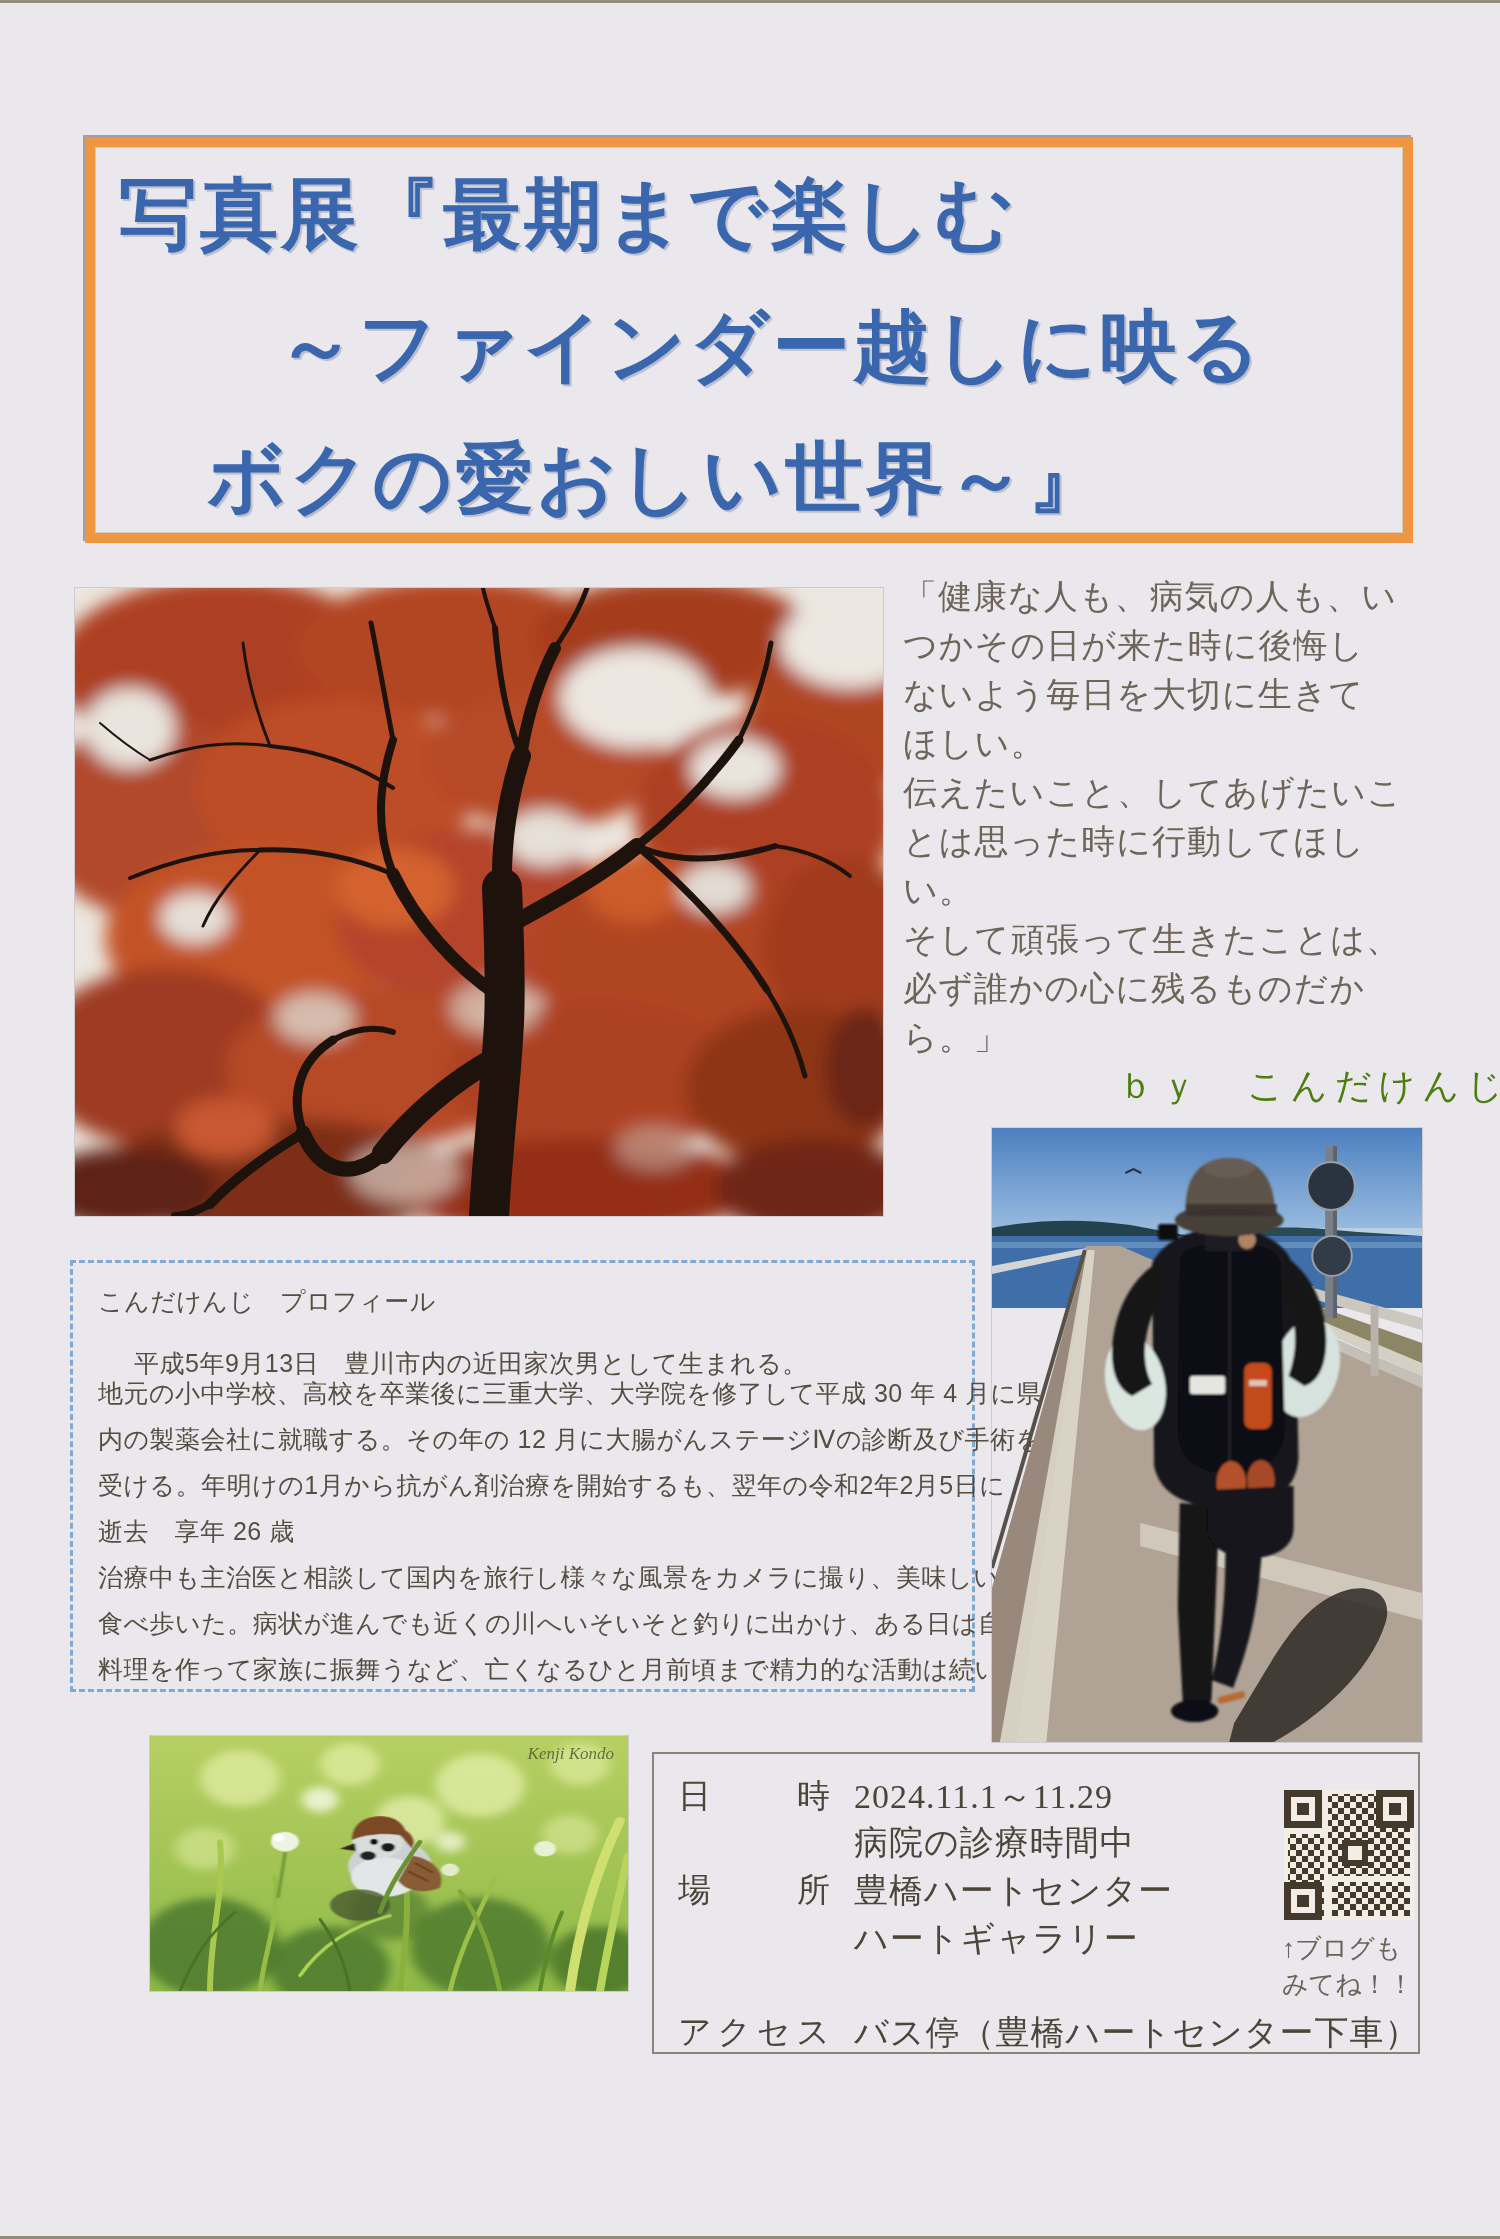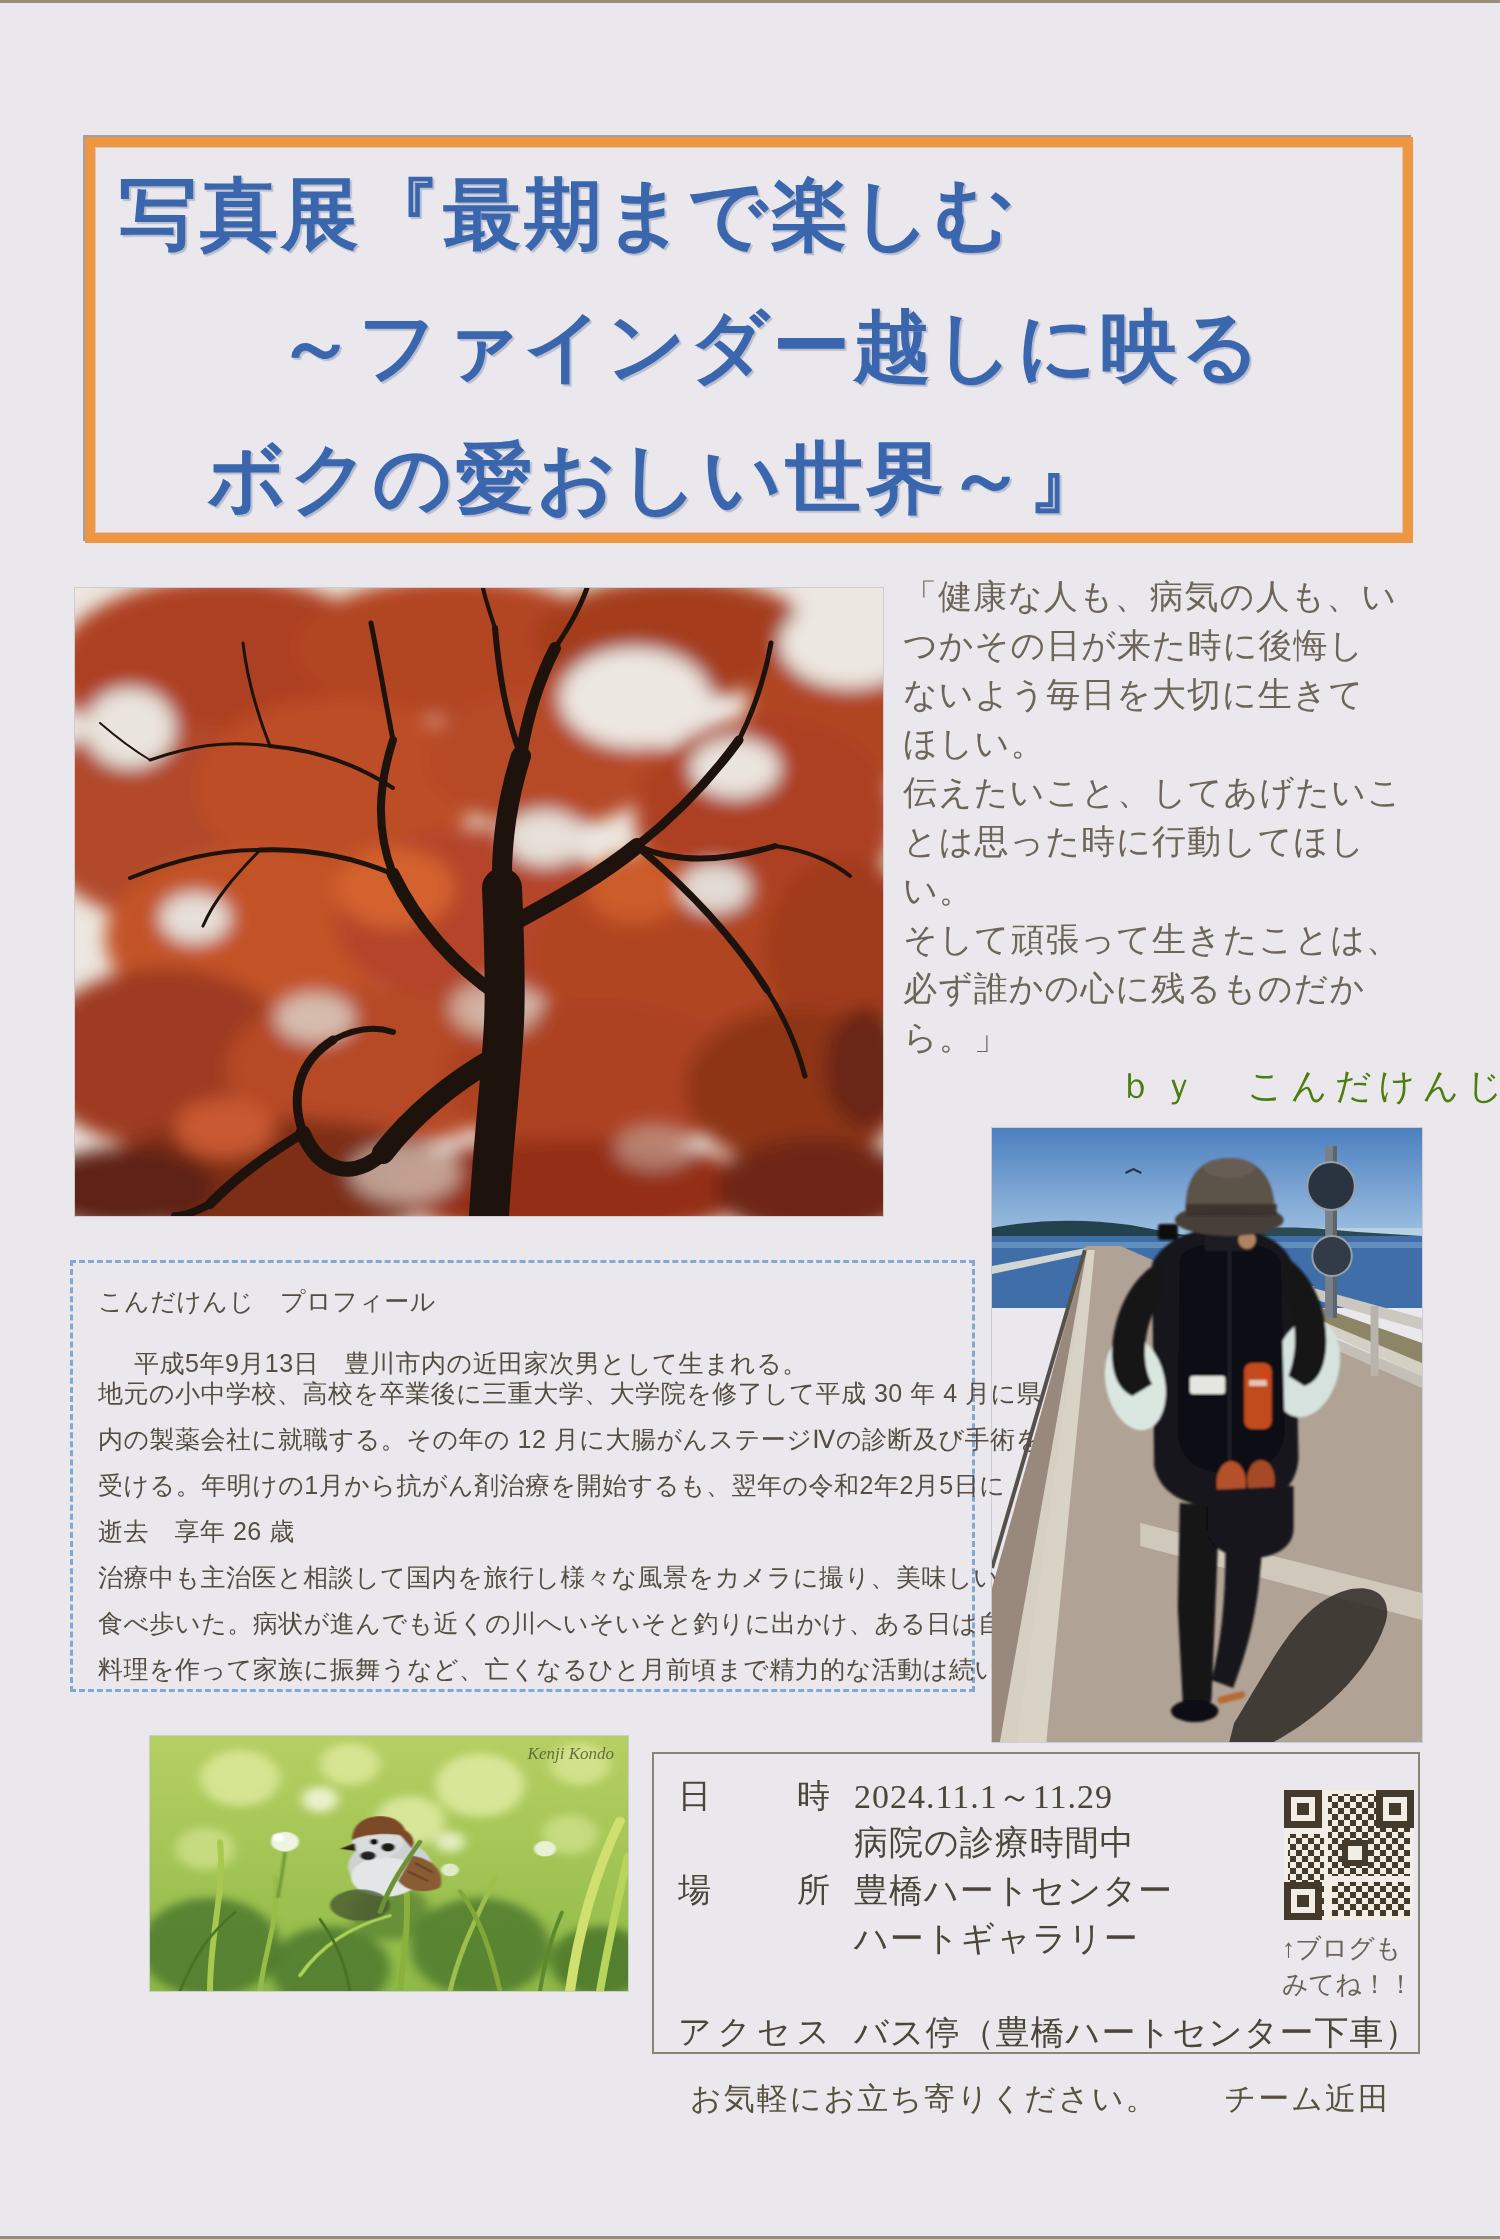--- a/index.html
+++ b/index.html
@@ -378,14 +378,13 @@
         <rect x="7" y="99" width="24" height="24" fill="#f2eee6"></rect>
         <rect x="13" y="105" width="12" height="12" fill="#443a2c"></rect>
       </svg>
     </div>
     <div class="qr-note">
       <div>↑ブログも</div>
       <div>みてね！！</div>
     </div>
   </div>
 
-  <div class="footer-note">お気軽にお立ち寄りください。　　チーム近田</div>
 </div>
 
 </body></html>

